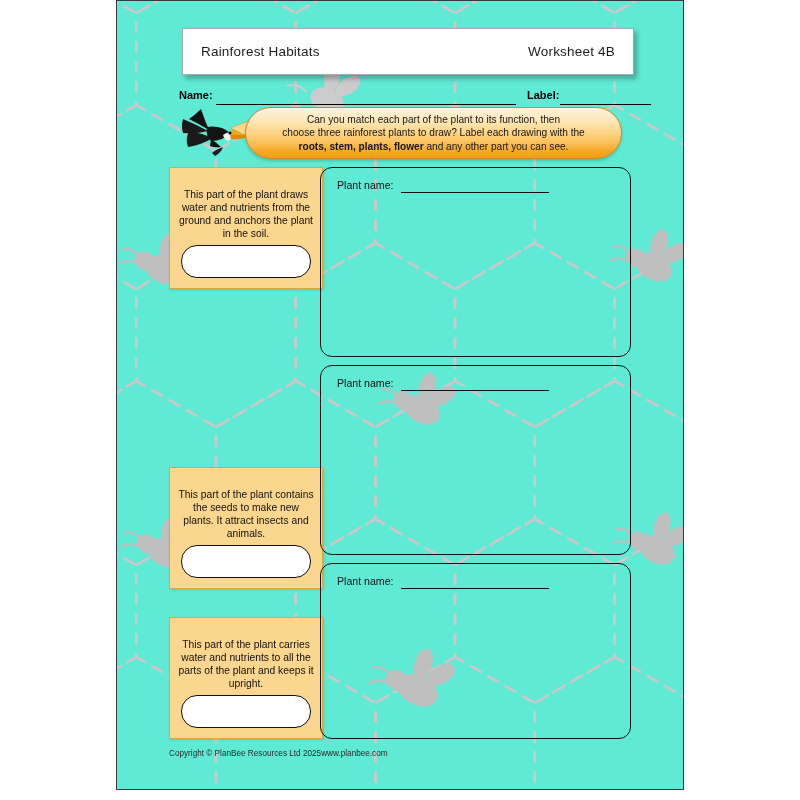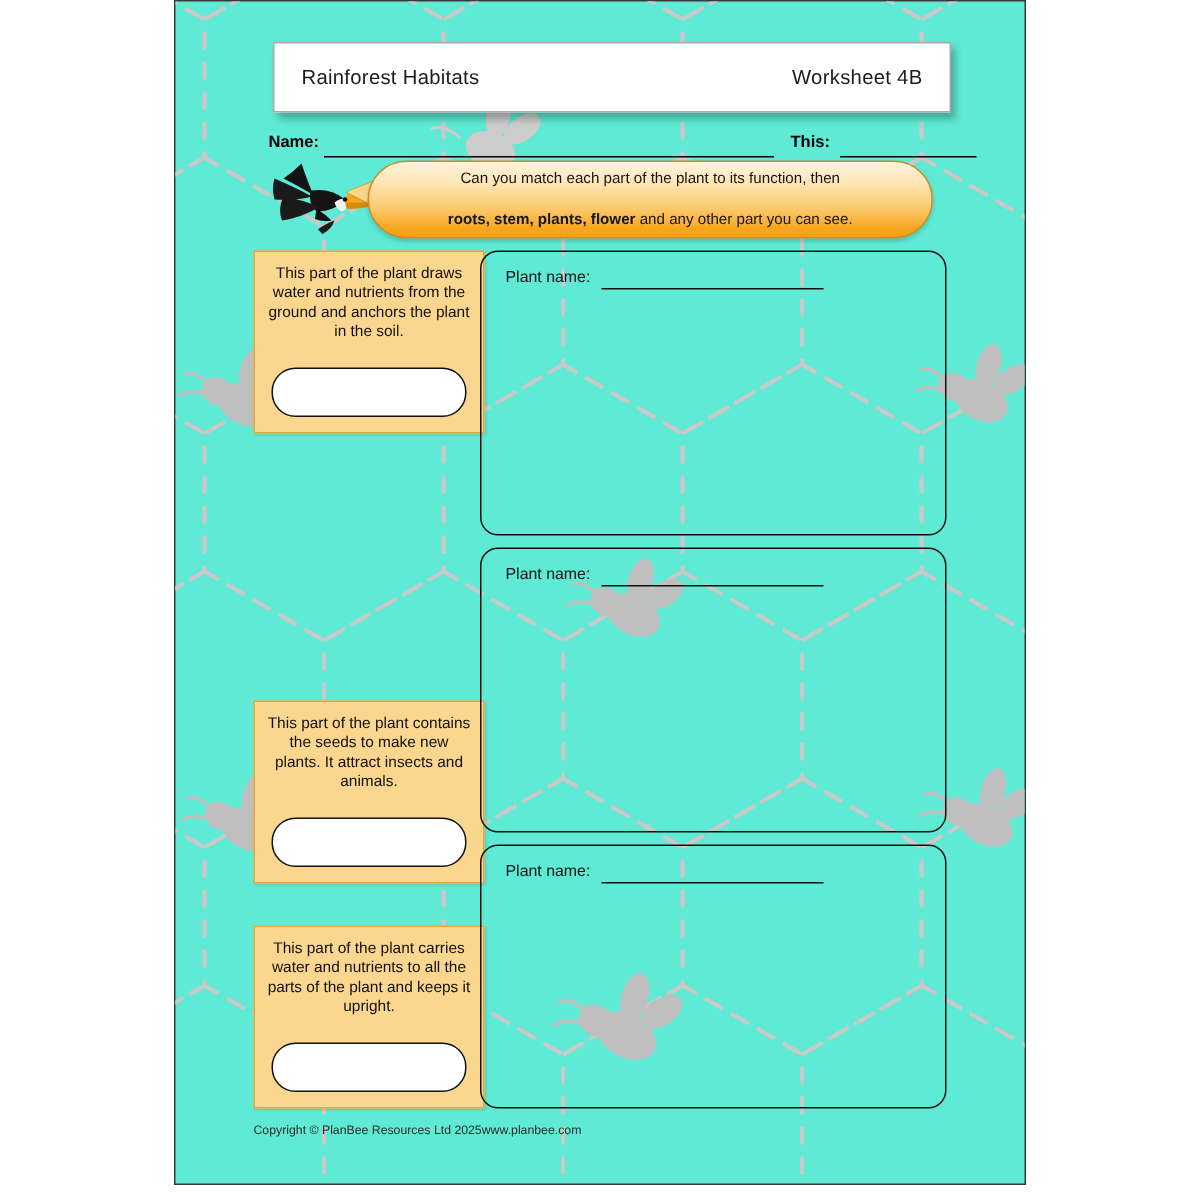--- a/index.html
+++ b/index.html
@@ -112,21 +112,21 @@
     background:#fbd68e;
     border:1.6px solid #e0a73c;
     box-sizing:border-box;
     box-shadow:1px 1px 2px rgba(0,0,0,.12);
   }
   .fact-text{
     font-size:10.3px;
     line-height:13px;
     color:#111;
     text-align:center;
-    padding:8px 7px 0 7px;
+    padding:20px 7px 0 7px;
   }
   .answer-box{
     position:absolute;
     left:11px; right:11px; bottom:10px;
     height:33px;
     background:#ffffff;
     border:1.5px solid #111;
     border-radius:16px;
     box-sizing:border-box;
   }
@@ -342,42 +342,42 @@
   </svg>
 
   <div id="titlebar">
     <span>Rainforest Habitats</span>
     <span>Worksheet 4B</span>
   </div>
 
   <div class="nd-row">
     <span class="nd-label" style="left:0;">Name:</span>
     <span class="nd-line" style="left:37px;width:300px;"></span>
-    <span class="nd-label" style="left:348px;">This:</span>
+    <span class="nd-label" style="left:348px;">Label:</span>
     <span class="nd-line" style="left:381px;width:91px;"></span>
   </div>
 
   <svg id="toucan" width="86" height="56" viewBox="0 0 86 56">
     <path d="M30 4 Q34 16 38 25 Q28 19 18 14 Q24 10 30 4 Z" fill="#131313"></path>
     <path d="M12 14 Q24 19 37 26 Q26 29 12 28 Q10 21 12 14 Z" fill="#1a1a1a"></path>
     <path d="M36 22 Q50 20 59 28 Q52 36 40 36 Q34 30 36 22 Z" fill="#141414"></path>
     <path d="M18 26 Q30 28 42 33 Q30 40 17 42 Q14 34 18 26 Z" fill="#1a1a1a"></path>
     <path d="M40 34 Q46 38 50 42 Q44 43 39 41 Z" fill="#111"></path>
     <path d="M41 48 Q46 44 52 42 Q50 48 44 51 Z" fill="#1d1d1d"></path>
     <path d="M52 30 Q57 26 62 28 Q62 34 57 36 Q53 34 52 30 Z" fill="#f2f2f2"></path>
     <path d="M60 25 Q74 24 82 30 Q73 35 60 34 Q58 29 60 25 Z" fill="#f0a81e"></path>
     <path d="M60 30 Q73 30 82 30 Q72 35 60 34 Z" fill="#d88b0c"></path>
     <circle cx="59" cy="28" r="1.5" fill="#000"></circle>
   </svg>
 
   <div id="bubble-tail"></div>
   <div id="bubble">
     <div id="bubble-text">
       <span>Can you match each part of the plant to its function, then</span><br>
-      <br>
+      <span>choose three rainforest plants to draw? Label each drawing with the</span><br>
       <b>roots, stem, plants, flower</b><span> and any other part you can see.</span>
     </div>
   </div>
 
   <div class="fact" style="top:166px;height:122px;">
     <div class="fact-text">This part of the plant draws water and nutrients from the ground and anchors the plant in the soil.</div>
     <div class="answer-box"></div>
   </div>
 
 

